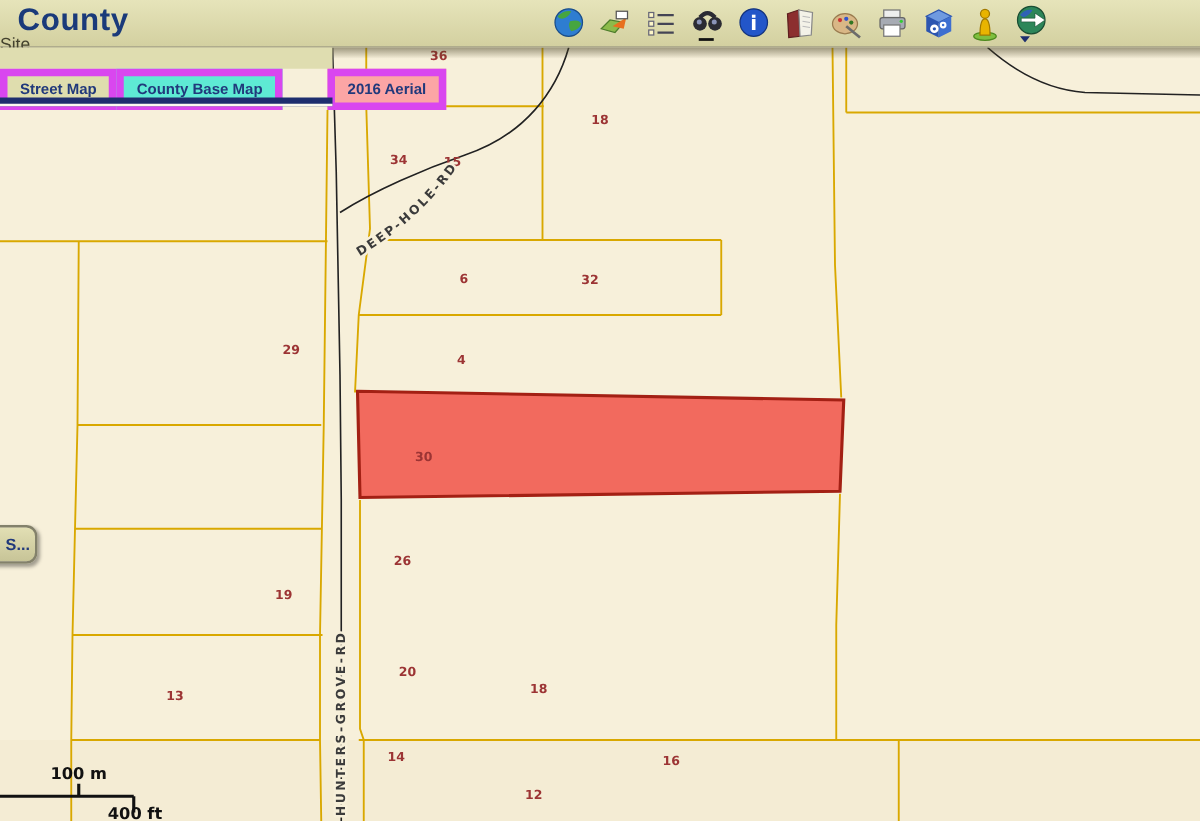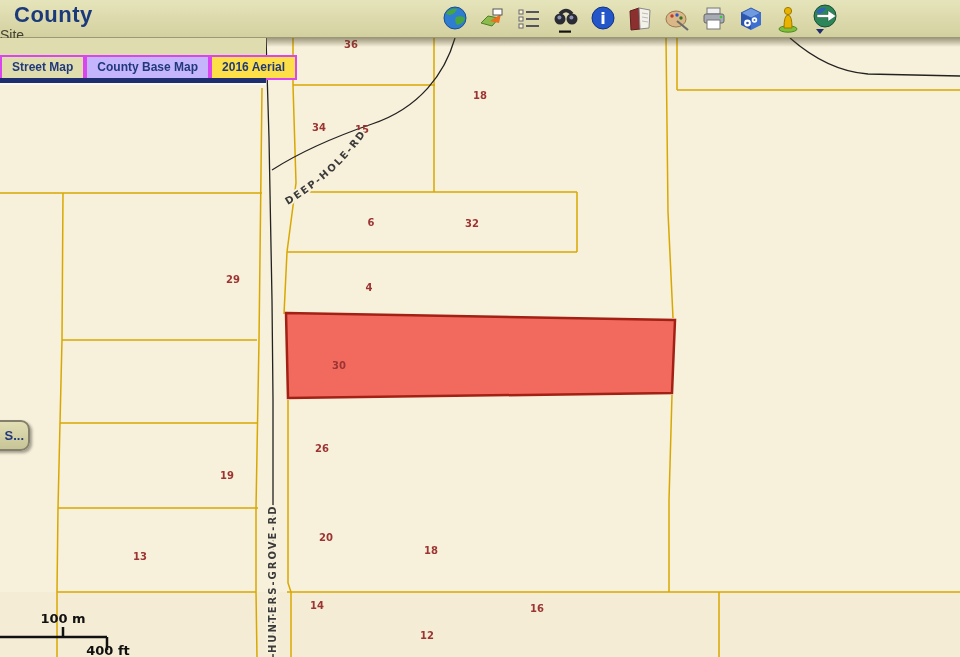--- a/index.html
+++ b/index.html
@@ -9,21 +9,21 @@
     background:#f7f0da;font-family:"Liberation Sans",sans-serif;
   }
   
   .header{
     position:absolute;left:0;top:0;width:960px;height:38px;
     background:linear-gradient(#e6e4ba,#d3d0a0);
     border-bottom:1px solid #9b9878;
   }
   .app-title{
     position:absolute;left:14px;top:2px;
-    font-size:22px;font-weight:bold;color:#1a3a7a;letter-spacing:.5px;
+    font-size:25px;font-weight:bold;color:#1a3a7a;letter-spacing:.5px;
   }
   .app-subtitle{
     position:absolute;left:0px;top:27px;font-size:14px;color:#44422e;
   }
   .toolbar{
     position:absolute;left:442px;top:4px;display:flex;gap:11px;
   }
   .tb{
     width:26px;height:30px;padding:0;margin:0;border:none;background:transparent;
     cursor:pointer;display:block;
@@ -31,27 +31,27 @@
   .tb svg{display:block;}
   
   .subheader{
     position:absolute;left:0;top:38px;width:266px;height:17px;
     background:#dfddb0;
   }
   .tabbar{
     position:absolute;left:0;top:55px;display:flex;
   }
   .tab{
-    border:2px solid #d946ef;padding:3px 10px 4px 10px;
+    border:6px solid #d946ef;padding:3px 10px 4px 10px;
     font-family:"Liberation Sans",sans-serif;
     font-size:12px;font-weight:bold;color:#21397b;cursor:pointer;white-space:nowrap;
   }
   .tab.street{background:#dfddae;}
-  .tab.active{background:#c4b5fd;}
-  .tab.aerial{background:#fde047;}
+  .tab.active{background:#5eead4;}
+  .tab.aerial{background:#fca5a5;margin-left:36px;}
   .navybar{
     position:absolute;left:0;top:78px;width:266px;height:7px;
     background:#1e2e6e;border-bottom:2px solid #fbfaee;
   }
   
   .map-area{position:absolute;left:0;top:38px;width:960px;height:619px;}
   .map-area svg{display:block;}
   .top-shadow{
     position:absolute;left:0;top:38px;width:960px;height:9px;
     background:linear-gradient(rgba(70,64,34,.5),rgba(70,64,34,0));

